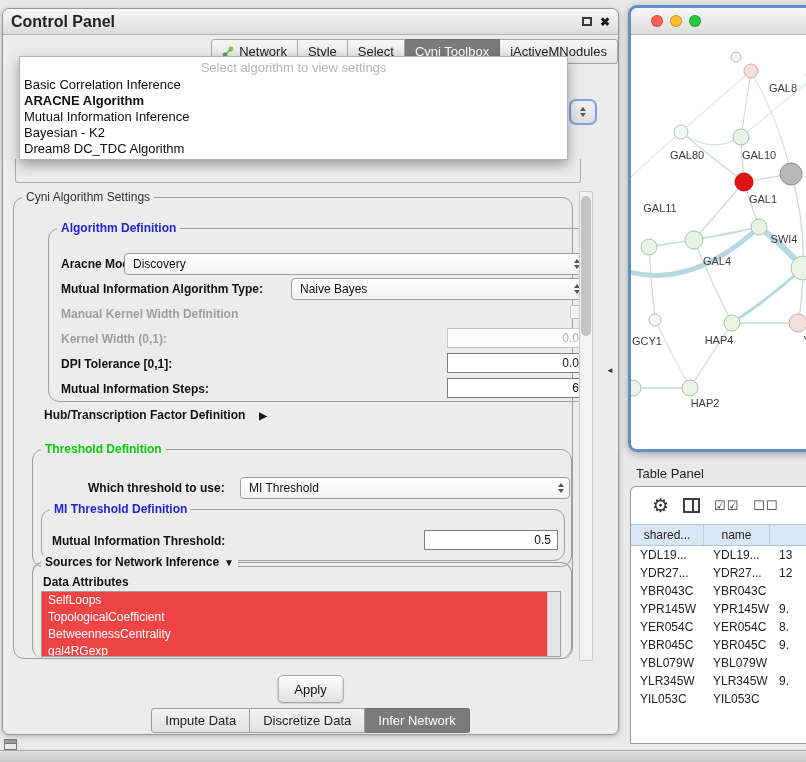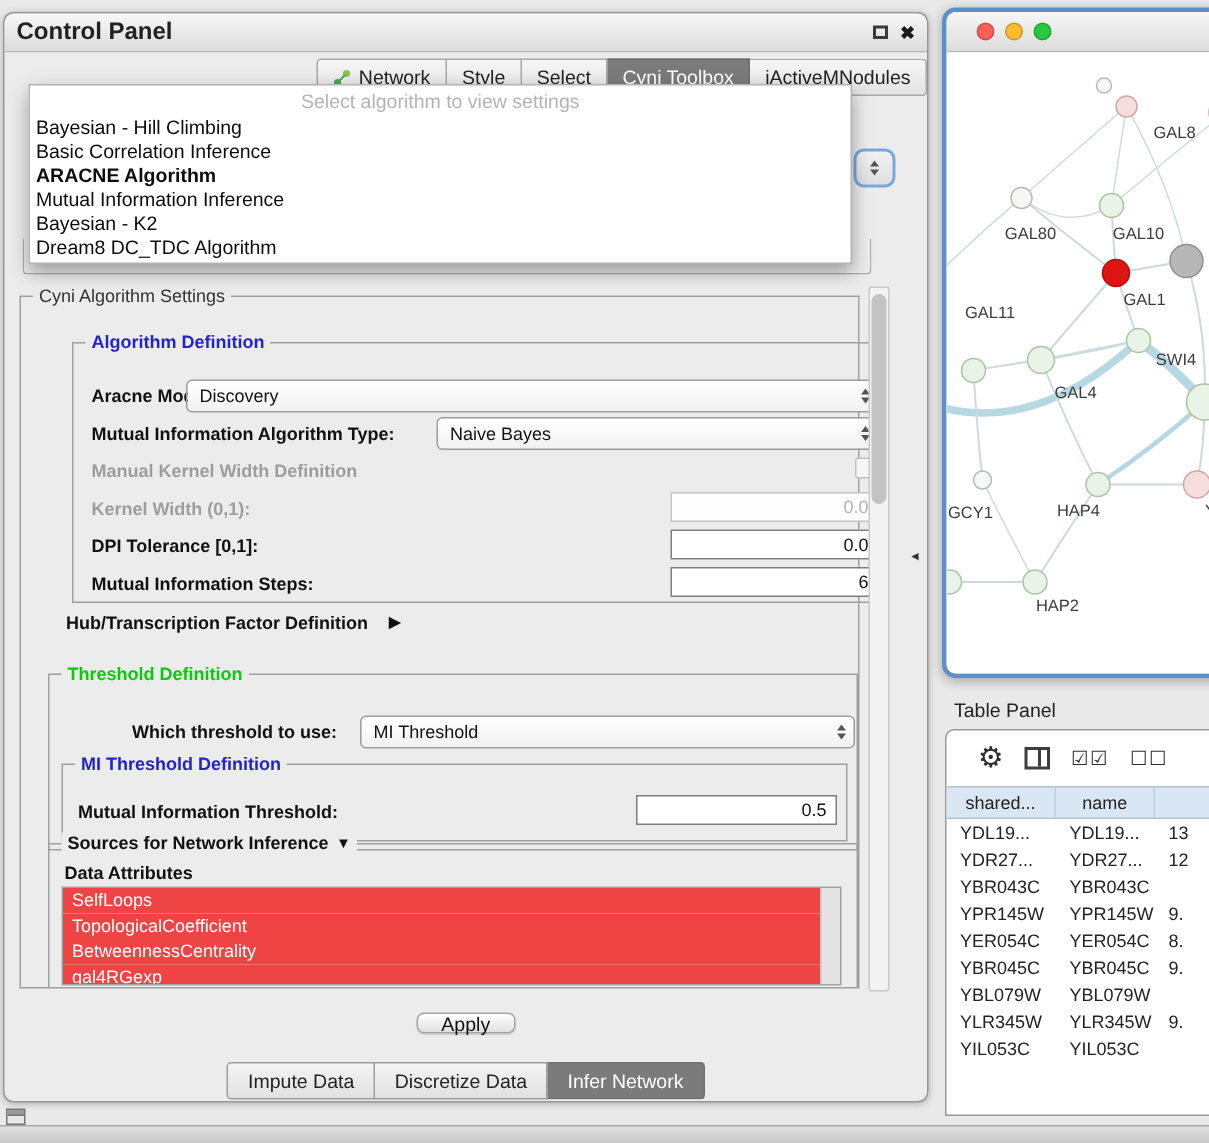--- a/index.html
+++ b/index.html
@@ -26,21 +26,21 @@
 .popup{position:absolute;left:16px;top:47px;width:549px;background:#fff;border:1px solid #b3b3b3;box-shadow:0 5px 12px rgba(0,0,0,.35);z-index:100;padding:2px 0}
 .popup-placeholder{font-size:13px;color:#b4b4b4;text-align:center;height:18px;line-height:18px}
 .popup-item{font-size:13px;color:#0d0d0d;height:16px;line-height:16px;padding-left:4px;white-space:nowrap}
 .popup-item.selected{font-weight:bold}
 
 
 .hidden-box-fragment{position:absolute;left:12px;top:150px;width:566px;height:24px;border:1px solid #ababab;border-top:none;border-radius:0 0 3px 3px;z-index:1}
 .combo-focus-ring{position:absolute;left:566px;top:90px;width:28px;height:26px;border:2px solid #79a7dc;border-radius:7px;background:linear-gradient(#f2f2f2,#dfdfdf);z-index:2;display:flex;align-items:center;justify-content:center;flex-direction:column;gap:2px}
 
 
-.groupbox{position:absolute;border:1px solid #9f9f9f;border-radius:0}
+.groupbox{position:absolute;border:1px solid #9f9f9f;border-radius:11px}
 .gtitle{position:absolute;top:-8px;left:8px;background:#ececec;padding:0 4px;font-size:12px;color:#333;white-space:nowrap;display:flex;align-items:center;gap:5px}
 .gtitle.blue{color:#2323cd;font-weight:bold}
 .gtitle.green{color:#0bc90b;font-weight:bold}
 .gtitle.boldblack{color:#111;font-weight:bold}
 .flabel{position:absolute;font-size:12px;font-weight:bold;color:#111;white-space:nowrap}
 .flabel.disabled{color:#9d9d9d}
 .arrow-glyph{font-size:10px;color:#111}
 
 
 .combo{position:absolute;height:22px;background:linear-gradient(#ffffff,#f2f2f2);border:1px solid #9d9d9d;border-radius:4px;font-size:12px;color:#111;display:flex;align-items:center;padding:0 20px 0 8px}
@@ -54,21 +54,21 @@
 
 .attr-list{position:absolute;background:#fff;border:1px solid #9f9f9f;overflow:hidden}
 .attr-row{height:17px;line-height:17px;font-size:12px;color:#fff;background:#ef4444;padding-left:6px;width:calc(100% - 13px);white-space:nowrap}
 .attr-scroll{position:absolute;right:0;top:0;bottom:0;width:13px;background:#e4e4e4;border-left:1px solid #c8c8c8}
 
 
 .vscroll{position:absolute;background:#f3f3f3;border:1px solid #c9c9c9;border-radius:2px}
 .vscroll .thumb{position:absolute;left:1px;right:1px;border-radius:6px;background:#c3c3c3}
 
 
-.btn{position:absolute;height:14px;padding:0 16px;border:1px solid #a3a3a3;border-radius:5px;background:linear-gradient(#fefefe,#e1e1e1);font-size:13px;color:#111;display:flex;align-items:center;box-shadow:0 1px 1px rgba(0,0,0,.12);left:50%;transform:translateX(-50%)}
+.btn{position:absolute;height:28px;padding:0 16px;border:1px solid #a3a3a3;border-radius:5px;background:linear-gradient(#fefefe,#e1e1e1);font-size:13px;color:#111;display:flex;align-items:center;box-shadow:0 1px 1px rgba(0,0,0,.12);left:50%;transform:translateX(-50%)}
 .bottom-tabs{position:absolute;left:0;width:100%;display:flex;justify-content:center}
 .btab{font-size:13px;padding:4px 13px;border:1px solid #9d9d9d;border-left:none;background:linear-gradient(#f4f4f4,#e1e1e1);color:#222;white-space:nowrap}
 .btab:first-child{border-left:1px solid #9d9d9d;border-radius:3px 0 0 3px}
 .btab:last-child{border-radius:0 3px 3px 0}
 .btab.active{background:#7b7b7b;color:#fff;border-color:#6f6f6f}
 .split-arrow{position:absolute;left:603px;top:357px;font-size:8px;color:#333}
 
 
 #net-window{left:628px;top:5px;width:192px;height:447px;border:3px solid #5f8fc7;border-radius:9px 0 0 9px;background:#fff;overflow:hidden;box-shadow:0 2px 8px rgba(0,0,0,.3);position:absolute}
 #net-window .titlebar{border-radius:6px 0 0 0;height:27px;padding-left:20px}
@@ -132,21 +132,20 @@
 
     <div class="hidden-box-fragment"></div>
     <div class="combo-focus-ring">
       <span class="tri-up"></span>
       <span class="tri-down"></span>
     </div>
 
     <div class="popup">
       <div class="popup-placeholder">Select algorithm to view settings</div>
       <div>
-          <div class="popup-item">Bayesian - Hill Climbing</div>
           <div class="popup-item">Basic Correlation Inference</div>
           <div class="popup-item selected">ARACNE Algorithm</div>
           <div class="popup-item">Mutual Information Inference</div>
           <div class="popup-item">Bayesian - K2</div>
           <div class="popup-item">Dream8 DC_TDC Algorithm</div>
         </div>
     </div>
 
     <div class="groupbox" style="left:10px;top:188px;width:560px;height:462px">
       <span class="gtitle">Cyni Algorithm Settings</span>

